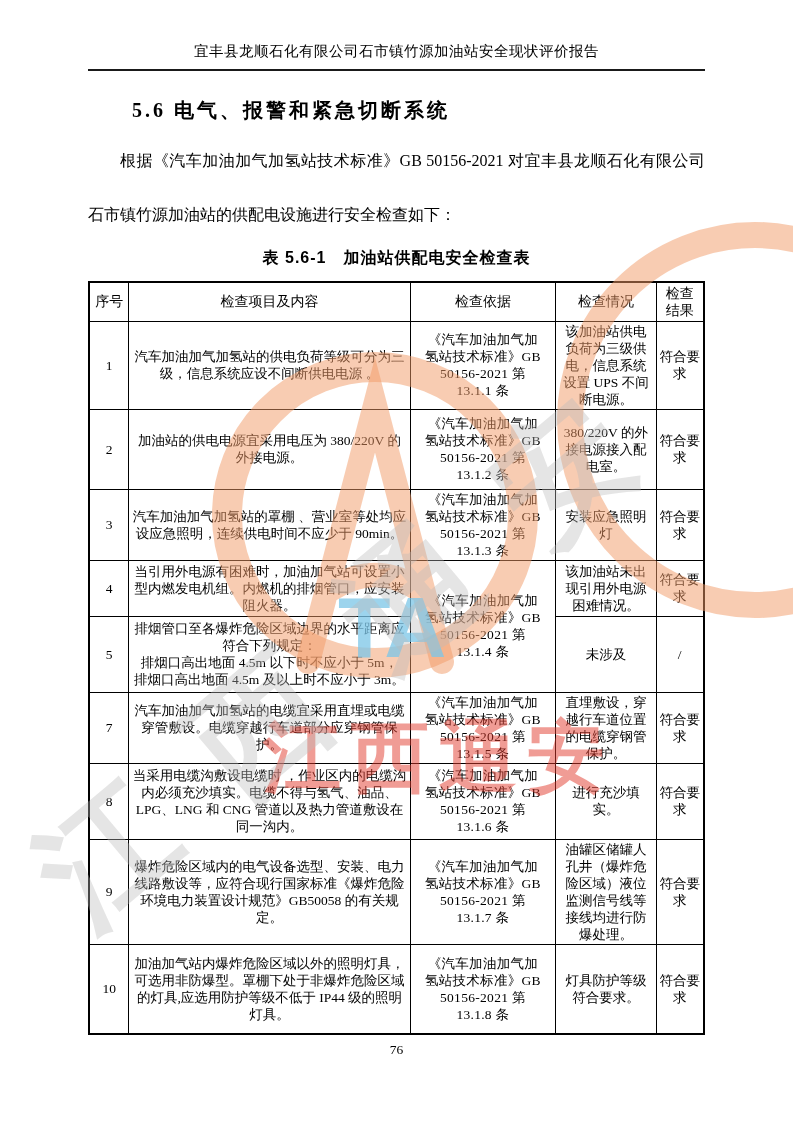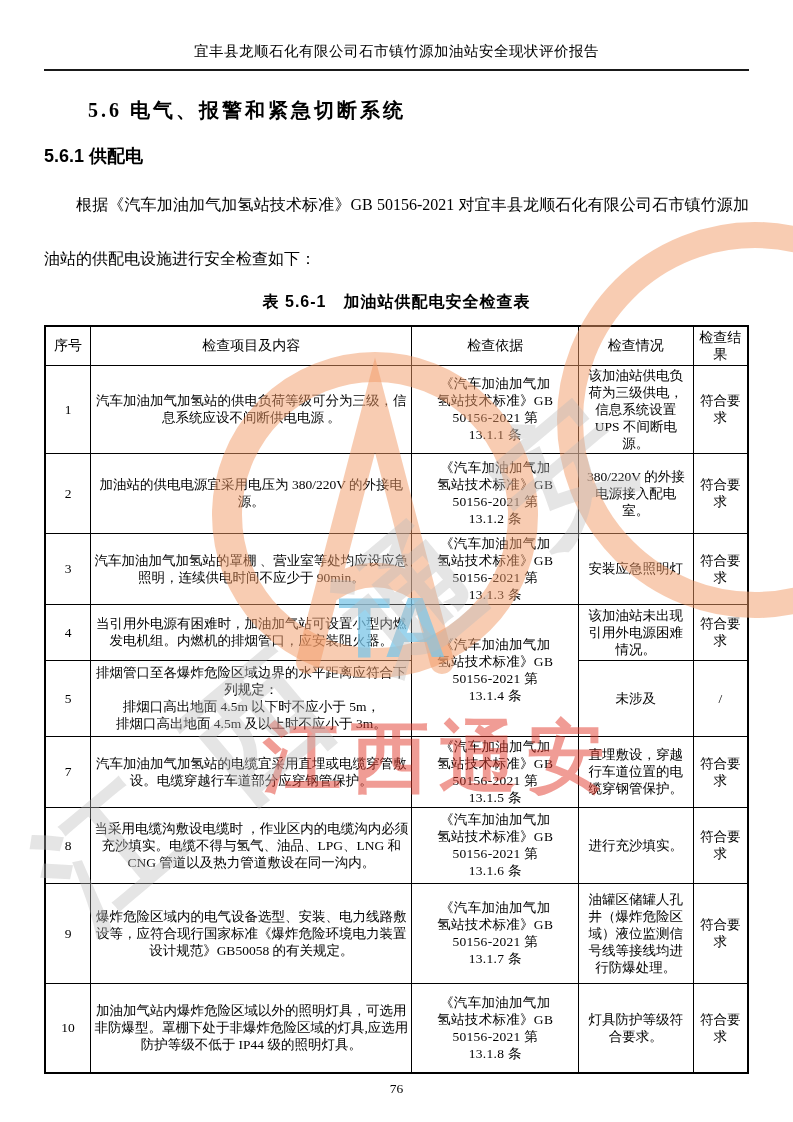--- a/index.html
+++ b/index.html
@@ -1,21 +1,21 @@
 <!DOCTYPE html>
 <html style="--wm-ring: #f19a66; --wm-blue: #7cc6e8; --wm-red: #e23b2d; --wm-gray: #bcbcbc;"><head>
 <meta charset="utf-8">
 <style>
   html,body{margin:0;padding:0;background:#e8e8e8;}
   .page{
     position:relative; width:793px; height:1122px; margin:0 auto;
     background:#ffffff; overflow:hidden;
     font-family:"Liberation Serif","DejaVu Serif",serif; color:#000;
   }
-  .content{position:relative; z-index:1; padding:0 44px;}
+  .content{position:relative; z-index:1; padding:0 88px;}
 
   
   .pg-header{padding-top:42px; border-bottom:2px solid #1a1a1a;}
   .pg-header .t{font-size:14.5px; text-align:center; padding-bottom:8px; letter-spacing:.5px;}
 
   
   .h1{margin:26px 0 0 44px; font-size:20px; font-weight:bold; letter-spacing:3px;
       font-family:"Liberation Serif","DejaVu Serif",serif;}
   .h2{margin:20px 0 0 0; font-size:18px; font-weight:bold;
       font-family:"Liberation Sans","DejaVu Sans",sans-serif;}
@@ -60,21 +60,20 @@
 
 <div class="page">
 
   <div class="content">
 
     <div class="pg-header">
       <div class="t">宜丰县龙顺石化有限公司石市镇竹源加油站安全现状评价报告</div>
     </div>
 
     <div class="h1">5.6 电气、报警和紧急切断系统</div>
-    <div class="h2">5.6.1 供配电</div>
     <p class="para">根据《汽车加油加气加氢站技术标准》GB 50156-2021 对宜丰县龙顺石化有限公司石市镇竹源加油站的供配电设施进行安全检查如下：</p>
     <div class="caption">表 5.6-1　加油站供配电安全检查表</div>
 
     <table class="insp">
       <colgroup>
         <col style="width:6.5%">
           <col style="width:45.7%">
           <col style="width:23.7%">
         <col style="width:16.3%">
           <col style="width:7.8%">

